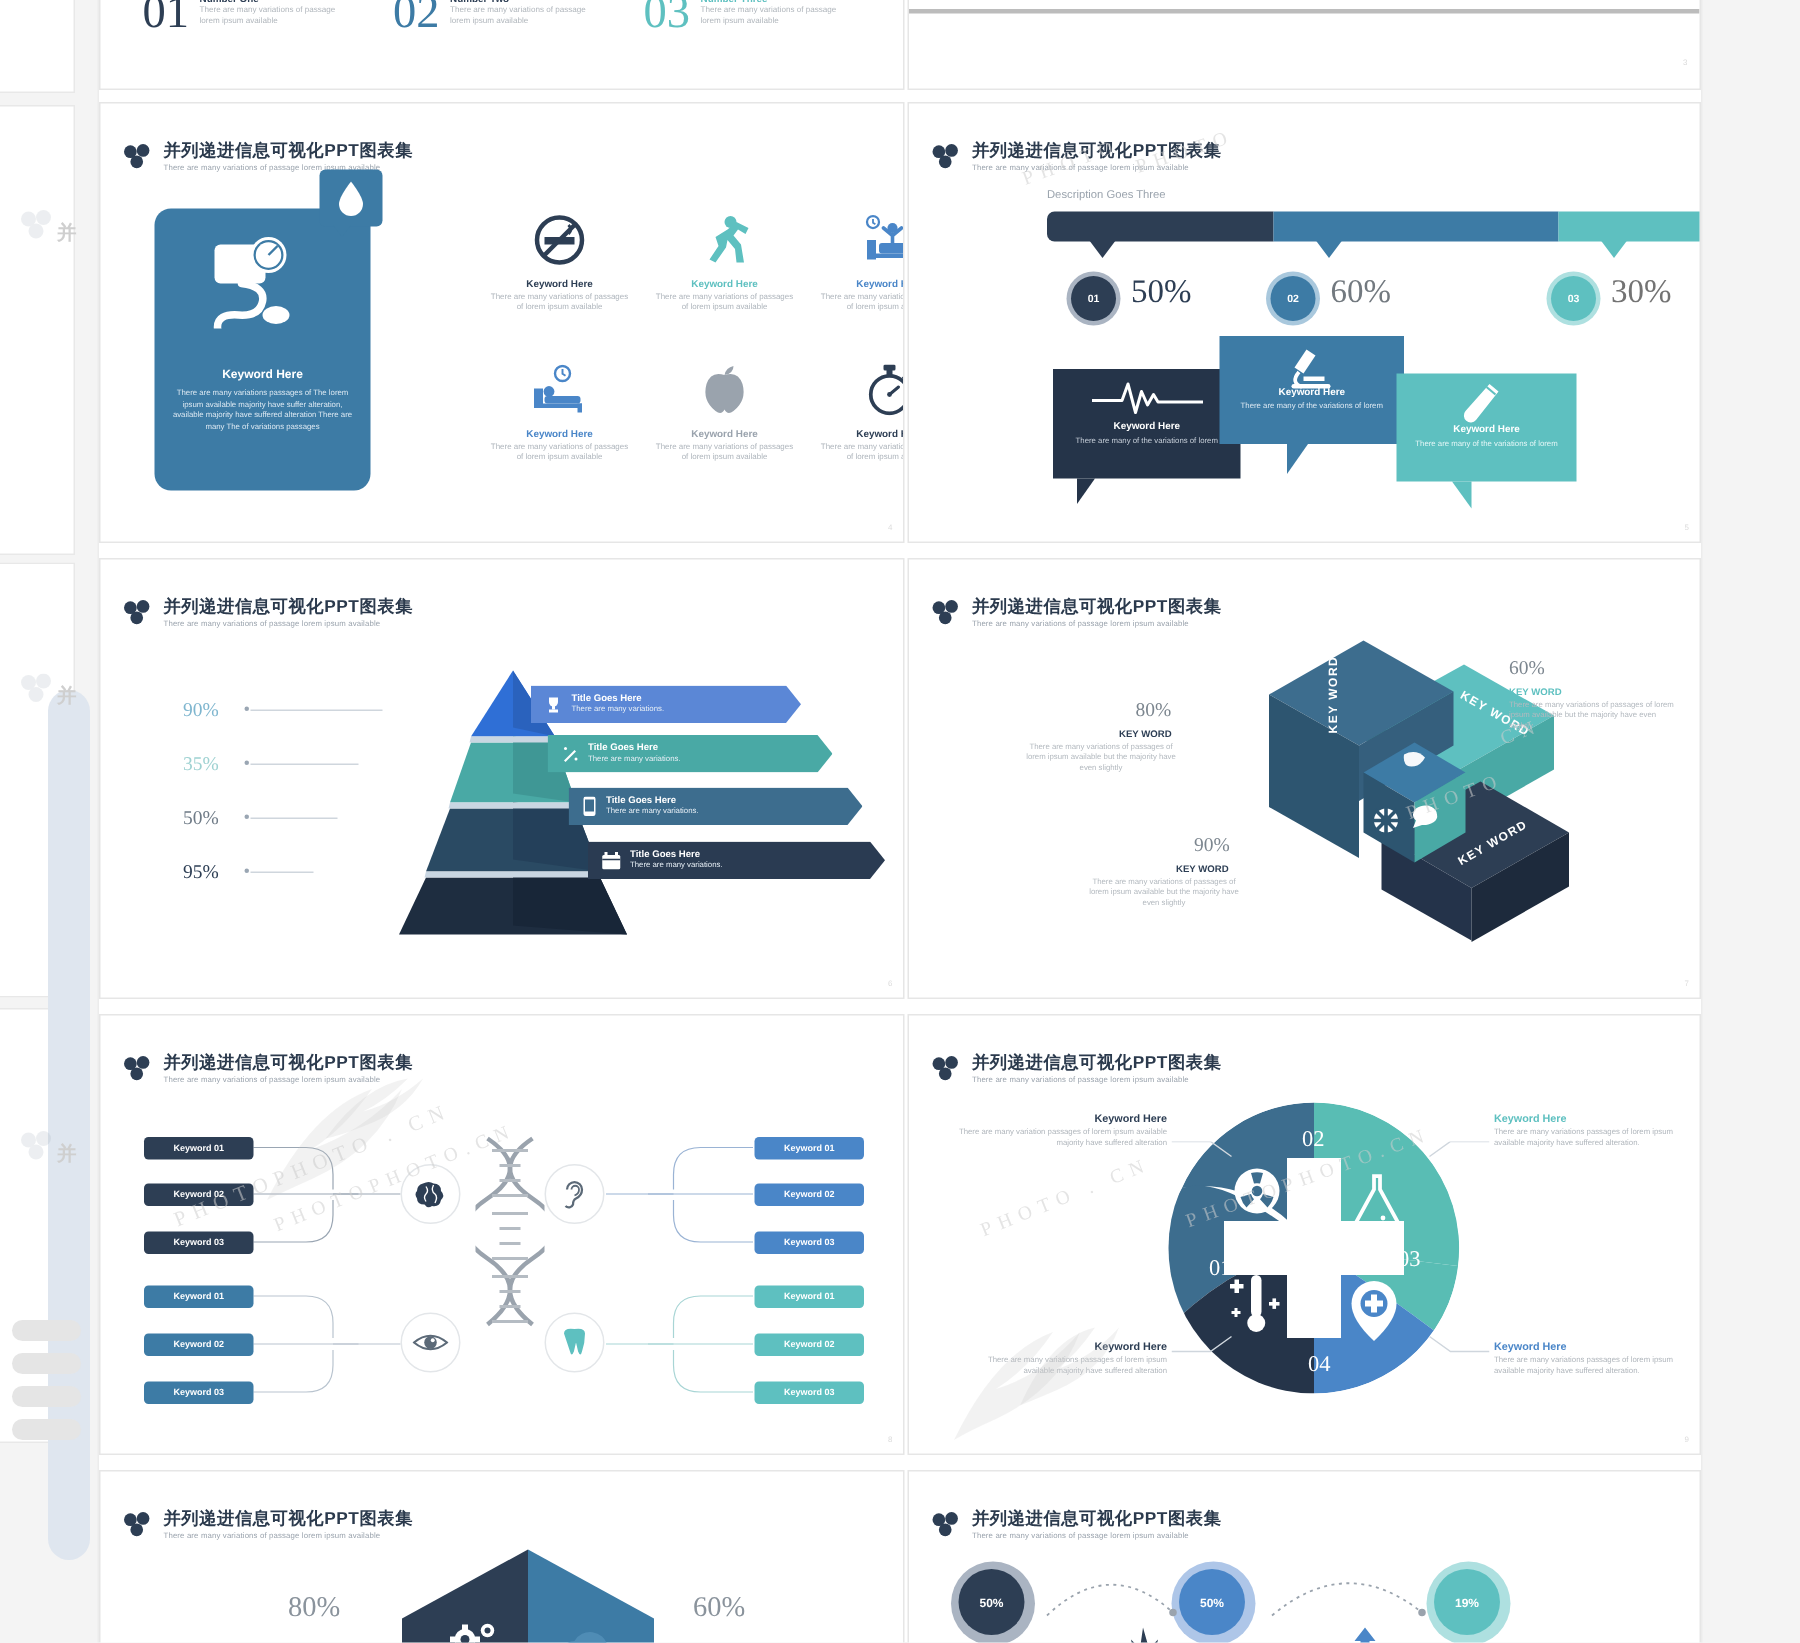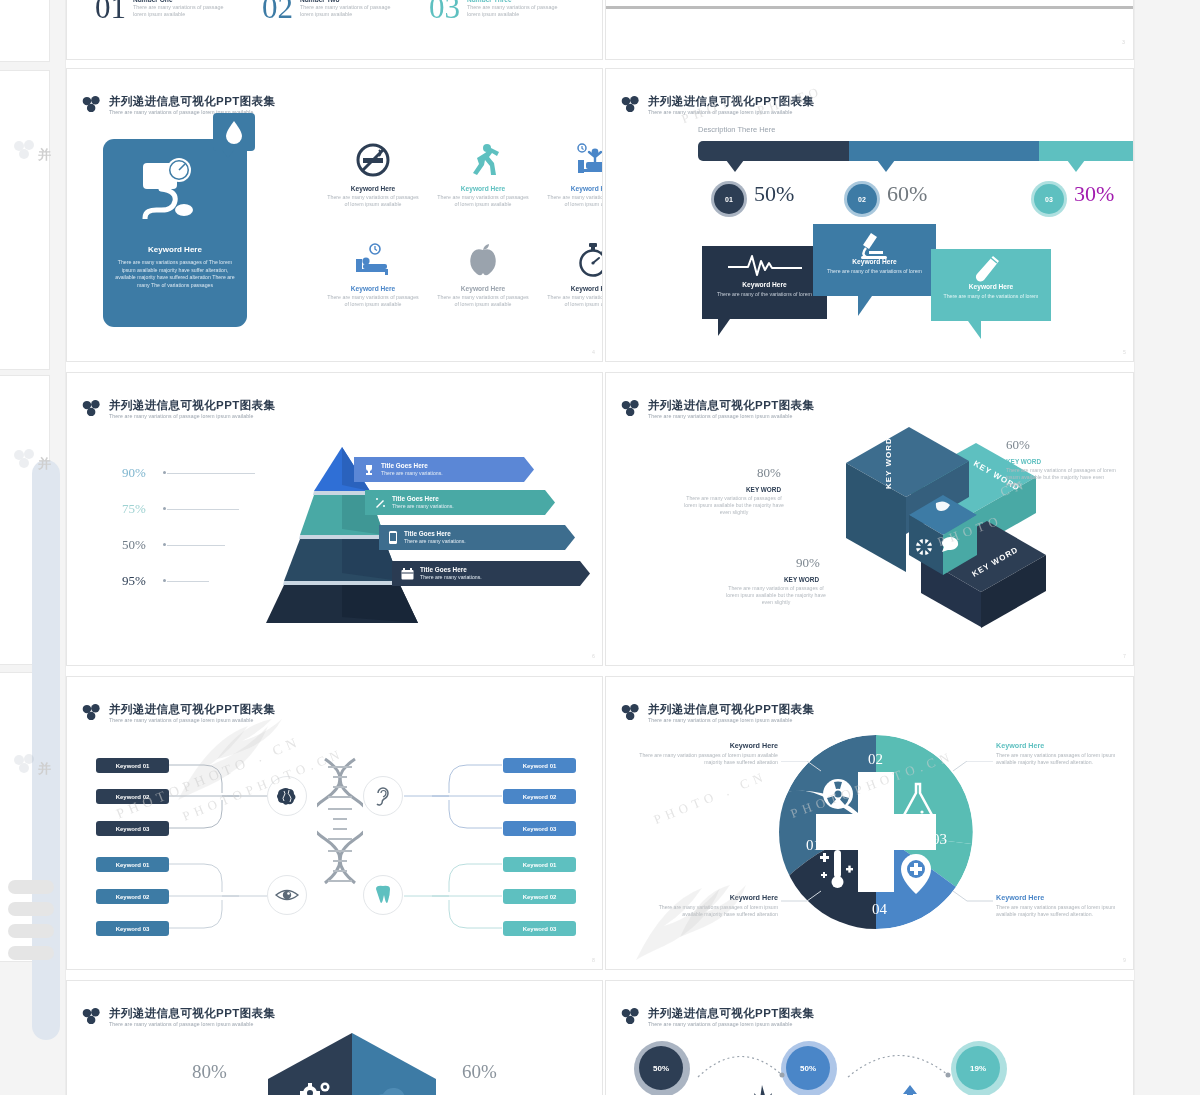--- a/index.html
+++ b/index.html
@@ -285,21 +285,21 @@
                 <circle cx="12" cy="14" r="5"></circle>
               </g>
             </svg>
         </div>
         <div class="hdr-txt">
           <h3>并列递进信息可视化PPT图表集</h3>
           <p>There are many variations of passage lorem ipsum available</p>
         </div>
       </div>
 
-      <div style="position:absolute;left:92px;top:56px;font-size:7.5px;color:#9aa3ad;">Description There Here</div>
+      <div style="position:absolute;left:92px;top:56px;font-size:7.5px;color:#9aa3ad;">Description Goes Three</div>
 
       <div class="seg l" style="left:92px;top:72px;width:151px;background:#2d3e54;">
         <span class="pt" style="border-top:12px solid #2d3e54;"></span>
         </div>
       <div class="seg" style="left:243px;top:72px;width:190px;background:#3d7ba5;">
         <span class="pt" style="border-top:12px solid #3d7ba5;"></span>
         </div>
       <div class="seg r" style="left:433px;top:72px;width:165px;background:#5ec0c0;">
         <span class="pt" style="border-top:12px solid #5ec0c0;"></span>
         </div>
@@ -313,21 +313,21 @@
       <div style="position:absolute;left:238px;top:112px;width:36px;height:36px;border-radius:50%;background:#a9c8dd;"></div>
       <div class="ring" style="left:241px;top:115px;background:#3d7ba5;">
         <span>02</span>
         </div>
       <div class="pct" style="left:281px;top:112px;color:#72797f;">60%</div>
 
       <div style="position:absolute;left:425px;top:112px;width:36px;height:36px;border-radius:50%;background:#aee0e0;"></div>
       <div class="ring" style="left:428px;top:115px;background:#5ec0c0;">
         <span>03</span>
         </div>
-      <div class="pct" style="left:468px;top:112px;color:#a21caf;">30%</div>
+      <div class="pct" style="left:468px;top:112px;color:#737373;">30%</div>
 
       <div class="bub" style="left:96px;top:177px;width:125px;height:73px;background:#253449;">
         <svg style="position:absolute;left:26px;top:8px;" width="74" height="22" viewBox="0 0 74 22">
           <path d="M0 13 h20 l4 -11 l5 19 l4 -14 l4 9 l4 -7 l3 5 h30" stroke="#fff" stroke-width="2" fill="none" stroke-linejoin="round"></path>
         </svg>
         <div class="ctr" style="position:absolute;left:6px;right:6px;top:35px;">
           <div style="font-size:6.6px;font-weight:bold;color:#fff;">Keyword Here</div>
           <div style="font-size:5.2px;line-height:7px;color:#c6ced8;margin-top:3px;">There are many of the variations of lorem</div>
         </div>
       </div>
@@ -376,21 +376,21 @@
         </div>
         <div class="hdr-txt">
           <h3>并列递进信息可视化PPT图表集</h3>
           <p>There are many variations of passage lorem ipsum available</p>
         </div>
       </div>
 
       <div class="pyr-lbl" style="left:55px;top:92px;color:#7fb6cf;">90%</div>
       <div class="pyr-line" style="left:100px;top:100px;width:88px;"></div>
         <div class="pyr-dot" style="left:96px;top:98px;"></div>
-      <div class="pyr-lbl" style="left:55px;top:128px;color:#9fd2d2;">75%</div>
+      <div class="pyr-lbl" style="left:55px;top:128px;color:#9fd2d2;">35%</div>
       <div class="pyr-line" style="left:100px;top:136px;width:72px;"></div>
         <div class="pyr-dot" style="left:96px;top:134px;"></div>
       <div class="pyr-lbl" style="left:55px;top:164px;color:#6f7b87;">50%</div>
       <div class="pyr-line" style="left:100px;top:172px;width:58px;"></div>
         <div class="pyr-dot" style="left:96px;top:170px;"></div>
       <div class="pyr-lbl" style="left:55px;top:200px;color:#2d3e54;">95%</div>
       <div class="pyr-line" style="left:100px;top:208px;width:42px;"></div>
         <div class="pyr-dot" style="left:96px;top:206px;"></div>
 
       <svg style="position:absolute;left:175px;top:72px;" width="200" height="180" viewBox="0 0 200 180">

